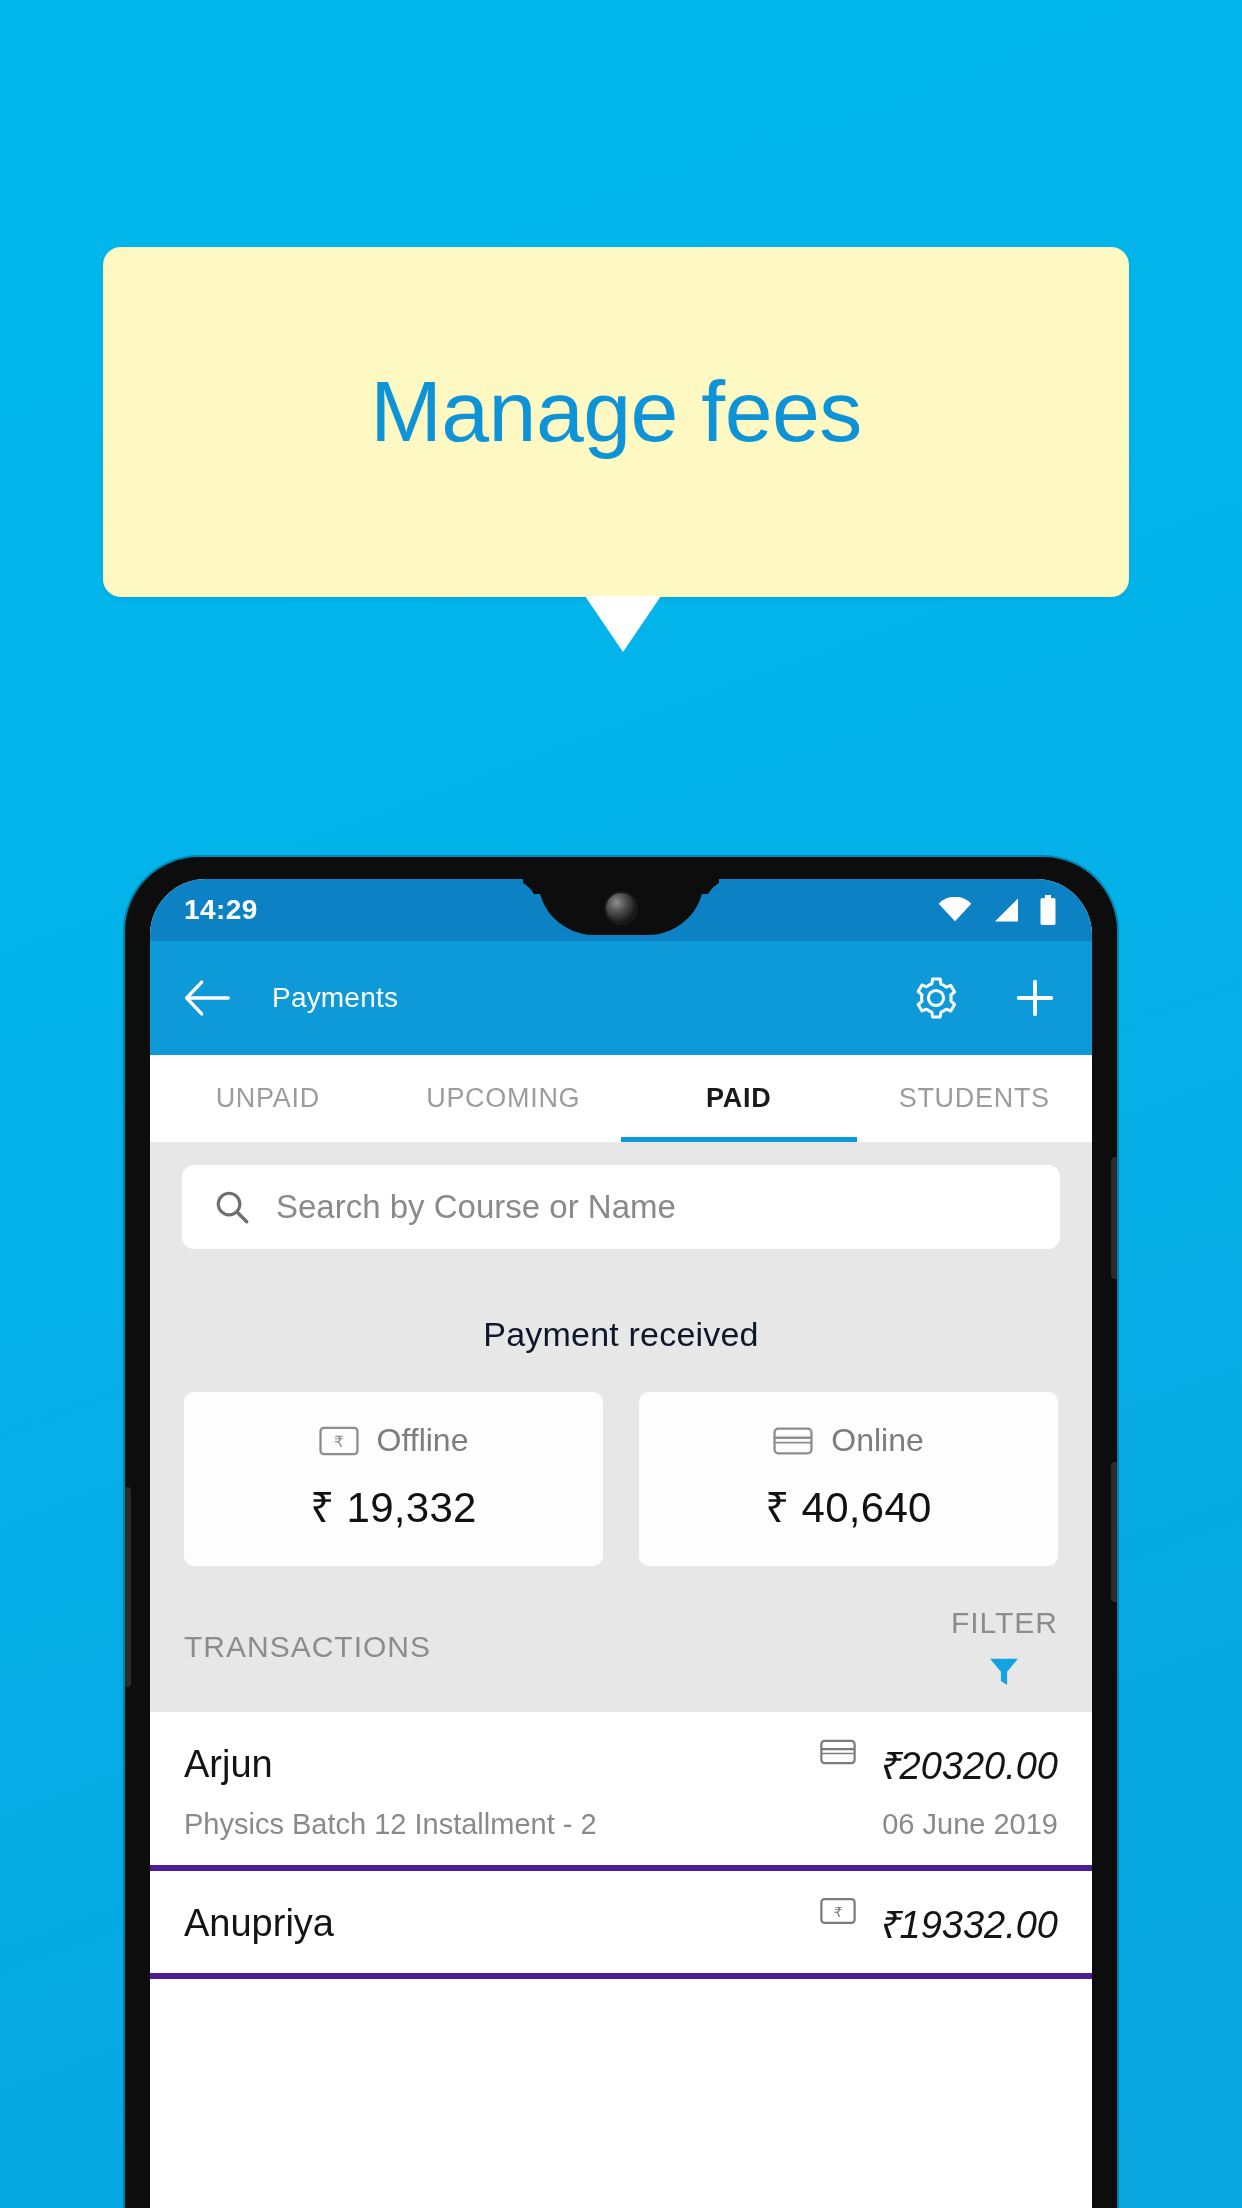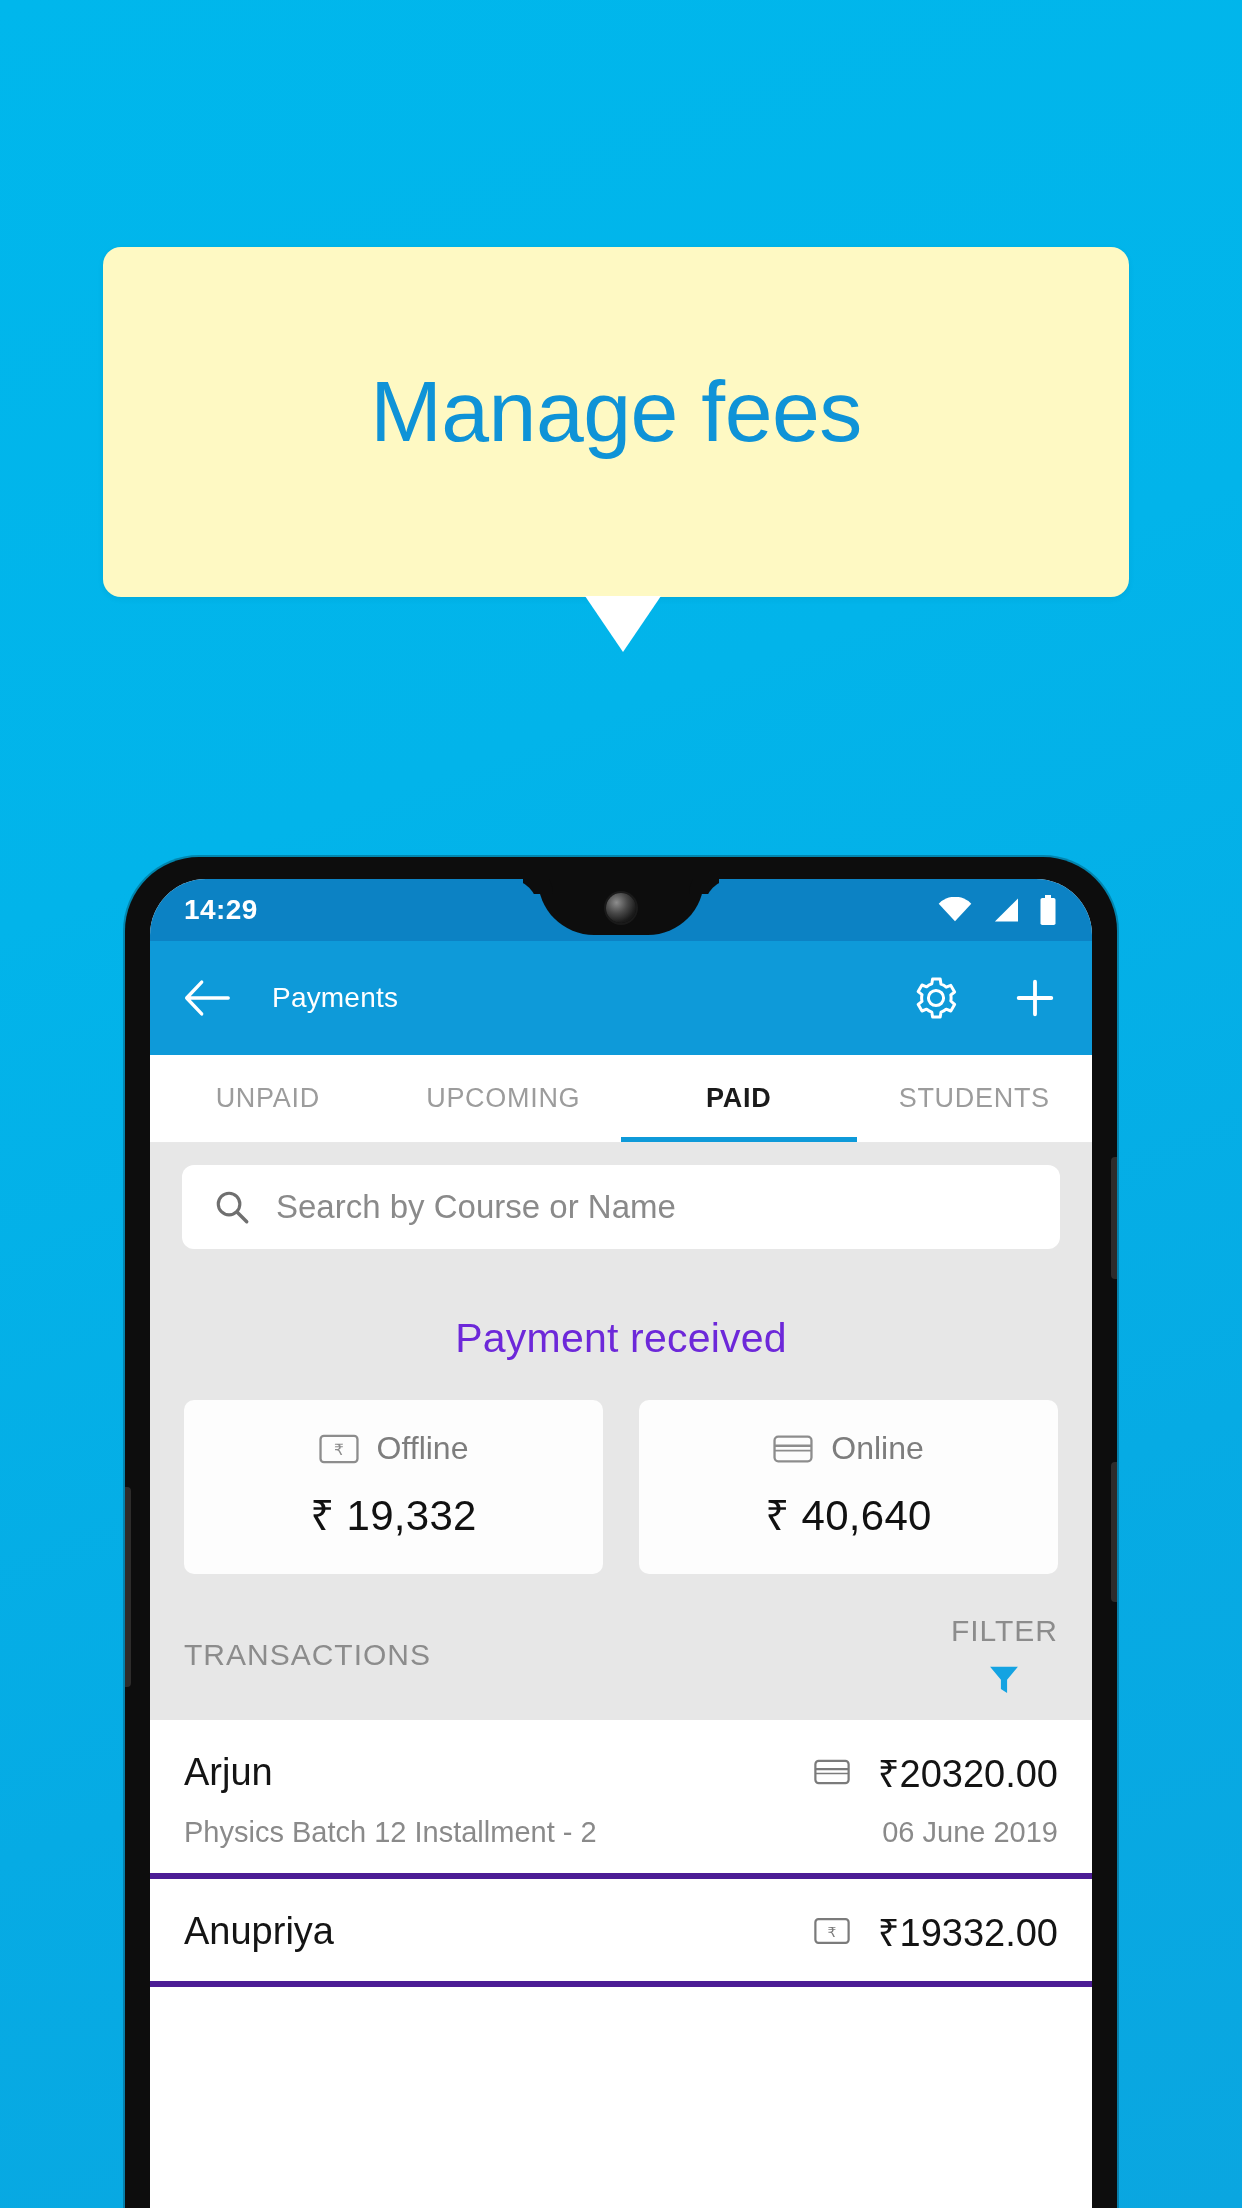--- a/index.html
+++ b/index.html
@@ -166,21 +166,21 @@
     height:84px;
     background:#ffffff;
     border-radius:12px;
     display:flex; align-items:center;
     padding:0 32px;
     gap:26px;
   }
   .search-ph { font-size:33px; color:#8a8a8a; }
 
   .summary { text-align:center; padding:48px 0 24px; }
-  .summary-label { font-size:41px; color:#6d28d9; letter-spacing:0.2px; }
+  .summary-label { font-size:34px; color:#0f172a; letter-spacing:0.2px; }
   .summary-amount {
     font-size:64px; font-weight:400; color:#111111;
     margin-top:22px; letter-spacing:0.5px;
   }
 
   .cards {
     display:flex; gap:36px;
     padding:14px 34px 24px;
   }
   .card {
@@ -215,21 +215,21 @@
   .txn {
     padding:26px 34px 24px;
     border-bottom:6px solid #4c1d95;
   }
   .txn-row {
     display:flex; align-items:center;
   }
   .txn-name { font-size:38px; color:#141414; }
   .txn-right {
     margin-left:auto;
-    display:flex; align-items:center; gap:28px;
+    display:flex; align-items:flex-start; gap:22px;font-style:italic;
   }
   .txn-amount { font-size:38px; color:#141414; }
   .txn-row2 {
     display:flex; align-items:center;
     margin-top:18px;
   }
   .txn-desc { font-size:29px; color:#8a8a8a; }
   .txn-date { margin-left:auto; font-size:29px; color:#8a8a8a; }
 
   svg { display:block; }

